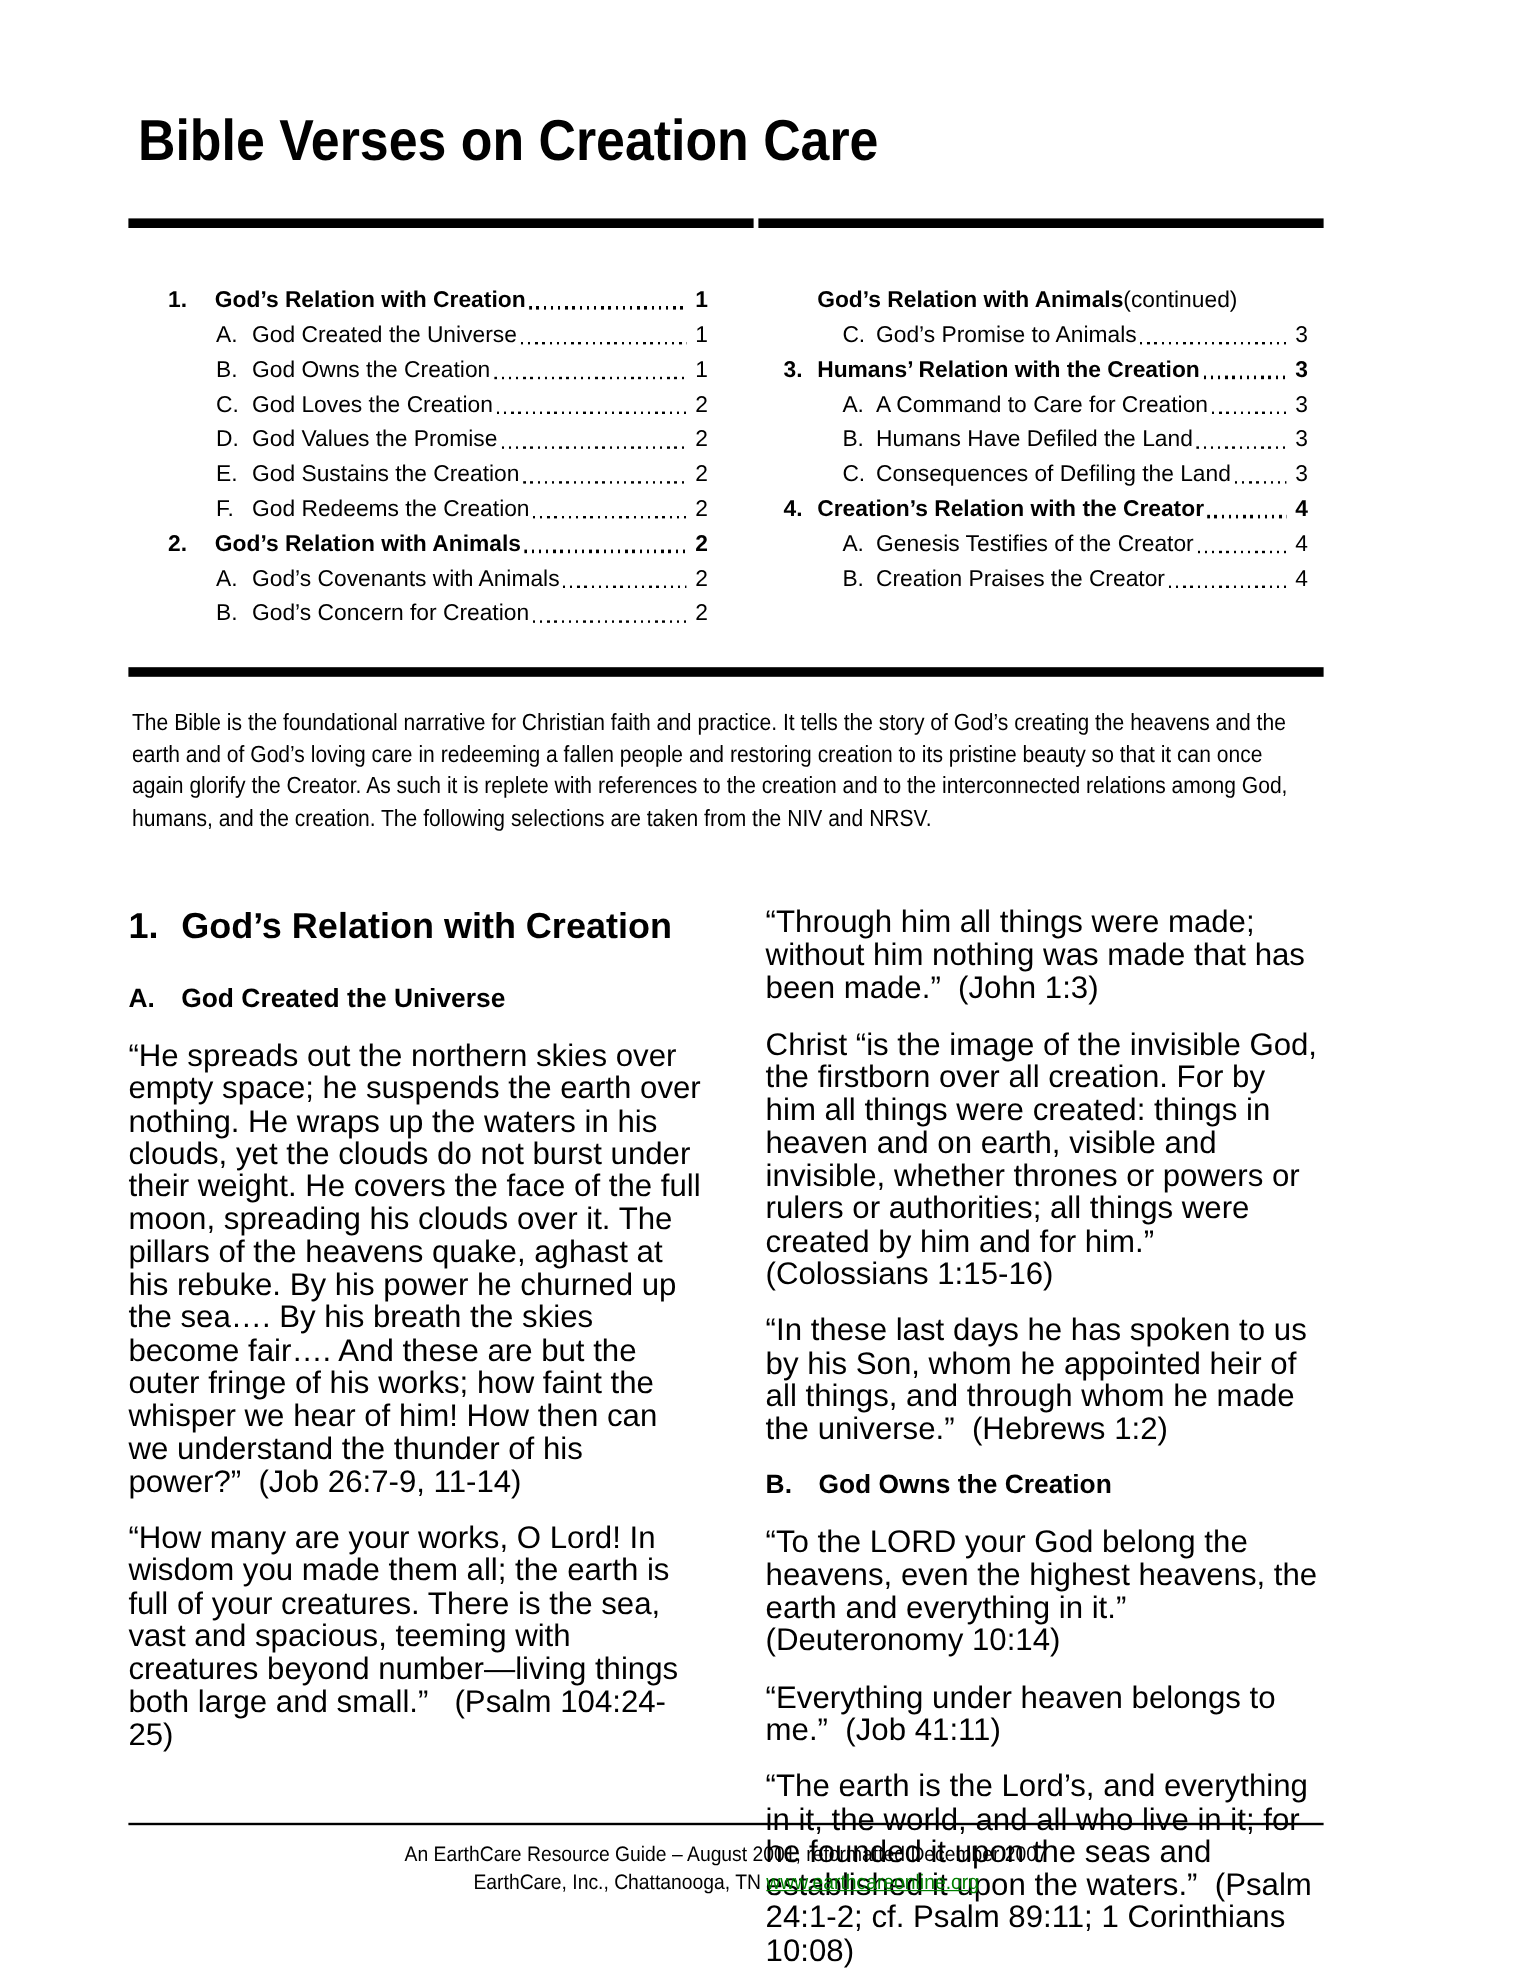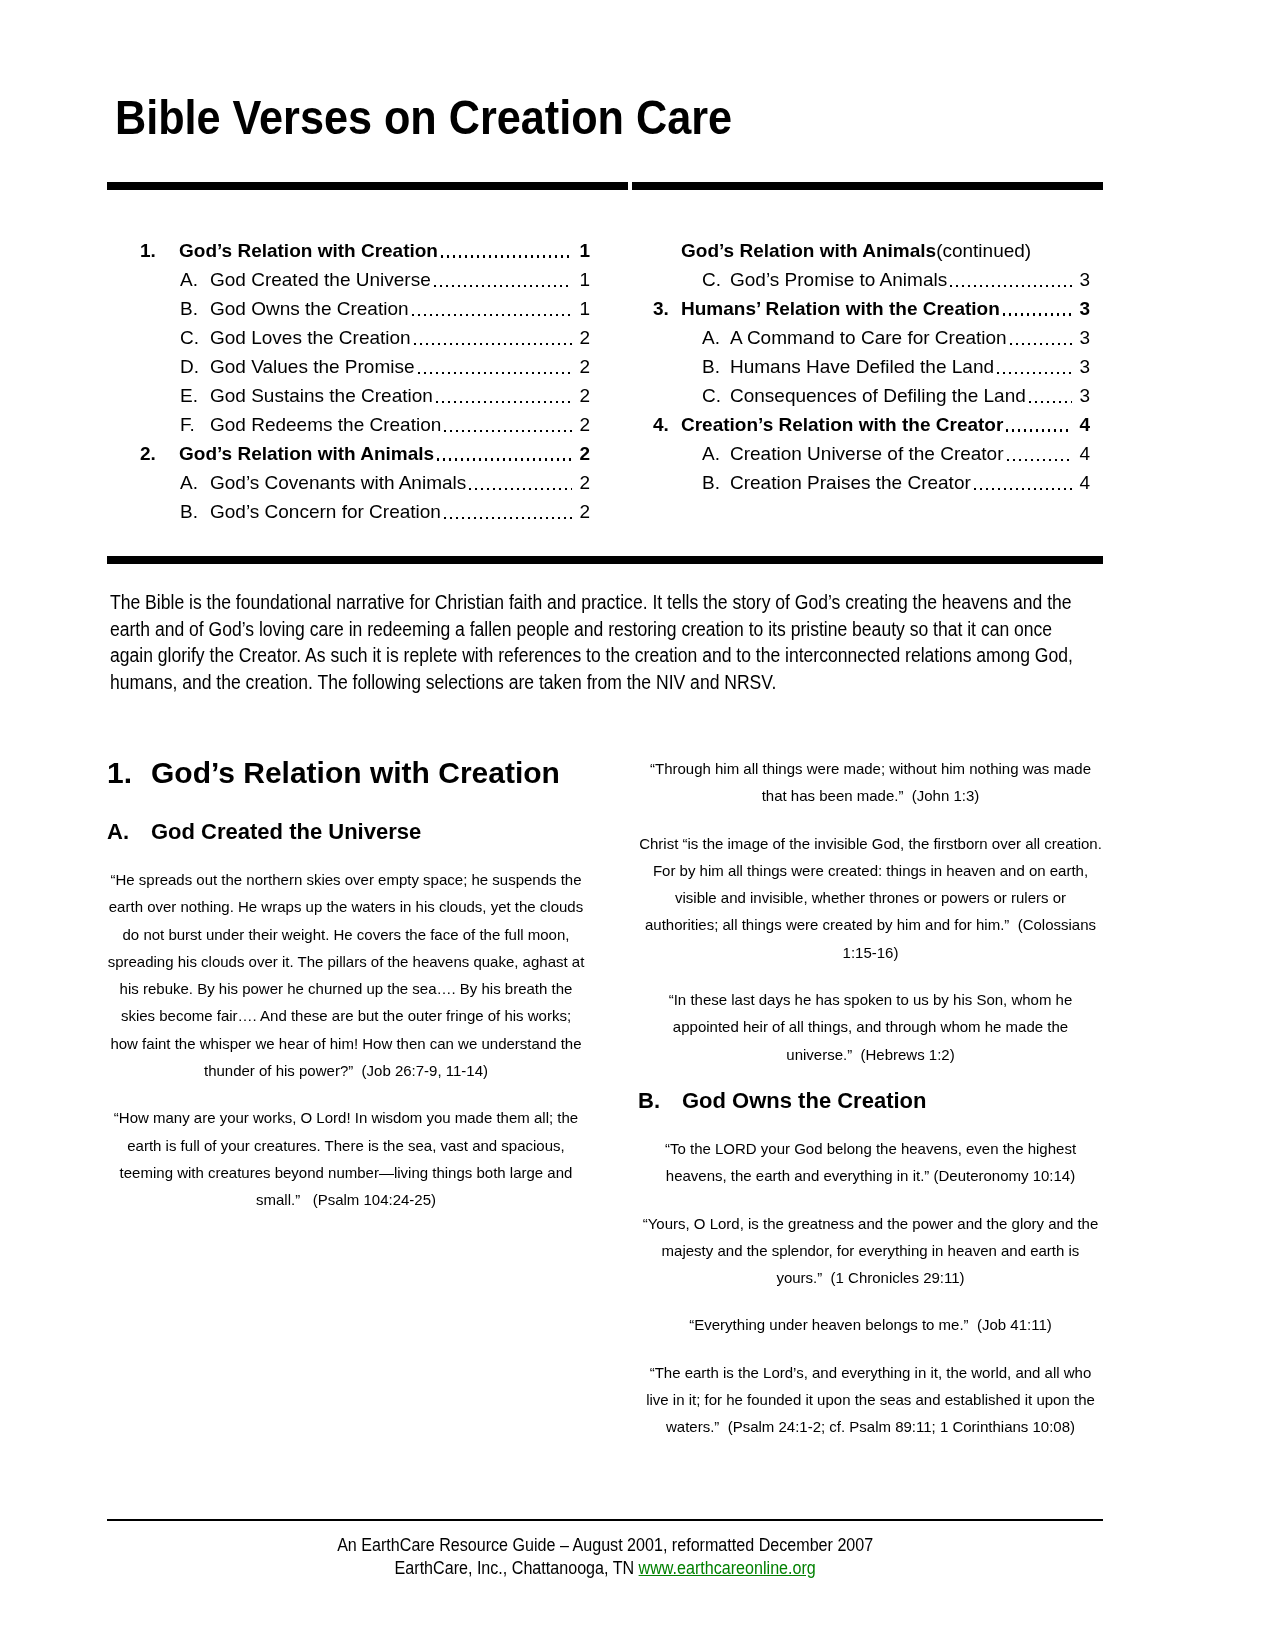--- a/index.html
+++ b/index.html
@@ -59,21 +59,21 @@
 
   
   .columns { left:107px; top:755px; width:996px; display:flex; }
   .col-left  { width:478px; margin-right:53px; }
   .col-right { width:465px; }
   .h1 { display:flex; font-size:30px; font-weight:bold; line-height:36px; margin:0 0 28px 0; }
   .h1 .hnum { width:44px; flex:none; }
   .h2 { display:flex; font-size:22px; font-weight:bold; line-height:26px; margin:0 0 21px 0; }
   .h2 .hnum { width:44px; flex:none; }
   .col-right .h2 { margin-top:4px; }
-  .para { font-size:15px; line-height:27.3px; margin:0 0 20px 0; white-space:pre-wrap;text-align:center; }
+  .para { font-size:26px; line-height:27.3px; margin:0 0 20px 0; white-space:pre-wrap; }
 
   
   .footer-rule { left:107px; top:1519px; width:996px; height:2px; background:#000; }
   .footer {
     left:107px; top:1534px; width:1083px;
     transform:scaleX(0.92); transform-origin:0 0;
     text-align:center; font-size:17.5px; line-height:23px;
   }
   .footer a, .footer .link {
     color:#008000; text-decoration:underline; cursor:pointer;
@@ -188,21 +188,21 @@
           <span class="toc-page">3</span>
         </div>
       <div class="toc-row top">
           <span class="toc-num">4.</span>
           <span class="toc-label">Creation’s Relation with the Creator</span>
           <span class="toc-leader"></span>
           <span class="toc-page">4</span>
         </div>
       <div class="toc-row sub">
           <span class="toc-num">A.</span>
-          <span class="toc-label">Creation Universe of the Creator</span>
+          <span class="toc-label">Genesis Testifies of the Creator</span>
           <span class="toc-leader"></span>
           <span class="toc-page">4</span>
         </div>
       <div class="toc-row sub">
           <span class="toc-num">B.</span>
           <span class="toc-label">Creation Praises the Creator</span>
           <span class="toc-leader"></span>
           <span class="toc-page">4</span>
         </div>
     </div>
@@ -227,21 +227,20 @@
     </div>
     <div class="col-right">
       <p class="para">“Through him all things were made; without him nothing was made that has been made.”  (John 1:3)</p>
       <p class="para">Christ “is the image of the invisible God, the firstborn over all creation. For by him all things were created: things in heaven and on earth, visible and invisible, whether thrones or powers or rulers or authorities; all things were created by him and for him.”  (Colossians 1:15-16)</p>
       <p class="para">“In these last days he has spoken to us by his Son, whom he appointed heir of all things, and through whom he made the universe.”  (Hebrews 1:2)</p>
       <div class="h2">
         <span class="hnum">B.</span>
         <span>God Owns the Creation</span>
       </div>
       <p class="para">“To the LORD your God belong the heavens, even the highest heavens, the earth and everything in it.” (Deuteronomy 10:14)</p>
-      <p class="para">“Yours, O Lord, is the greatness and the power and the glory and the majesty and the splendor, for everything in heaven and earth is yours.”  (1 Chronicles 29:11)</p>
       <p class="para">“Everything under heaven belongs to me.”  (Job 41:11)</p>
       <p class="para">“The earth is the Lord’s, and everything in it, the world, and all who live in it; for he founded it upon the seas and established it upon the waters.”  (Psalm 24:1-2; cf. Psalm 89:11; 1 Corinthians 10:08)</p>
     </div>
   </div>
 
   <div class="abs footer-rule"></div>
   <div class="abs footer">
     <div>An EarthCare Resource Guide – August 2001, reformatted December 2007</div>
     <div><span>EarthCare, Inc., Chattanooga, TN </span> <a class="link">www.earthcareonline.org</a></div>
   </div>

